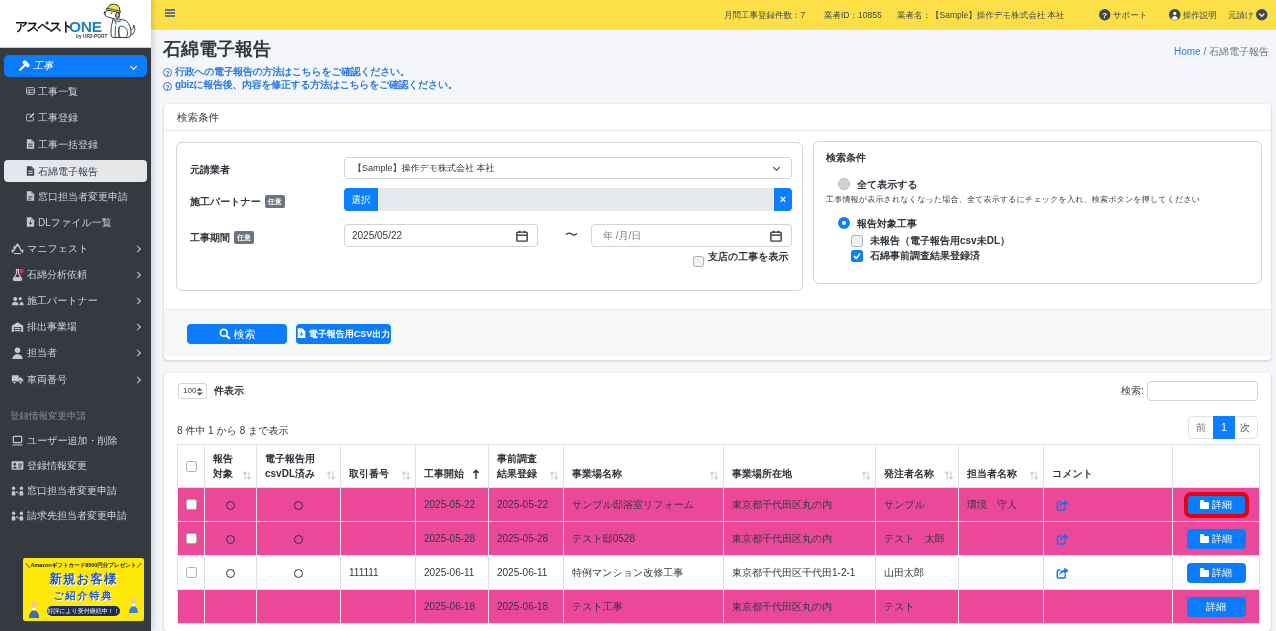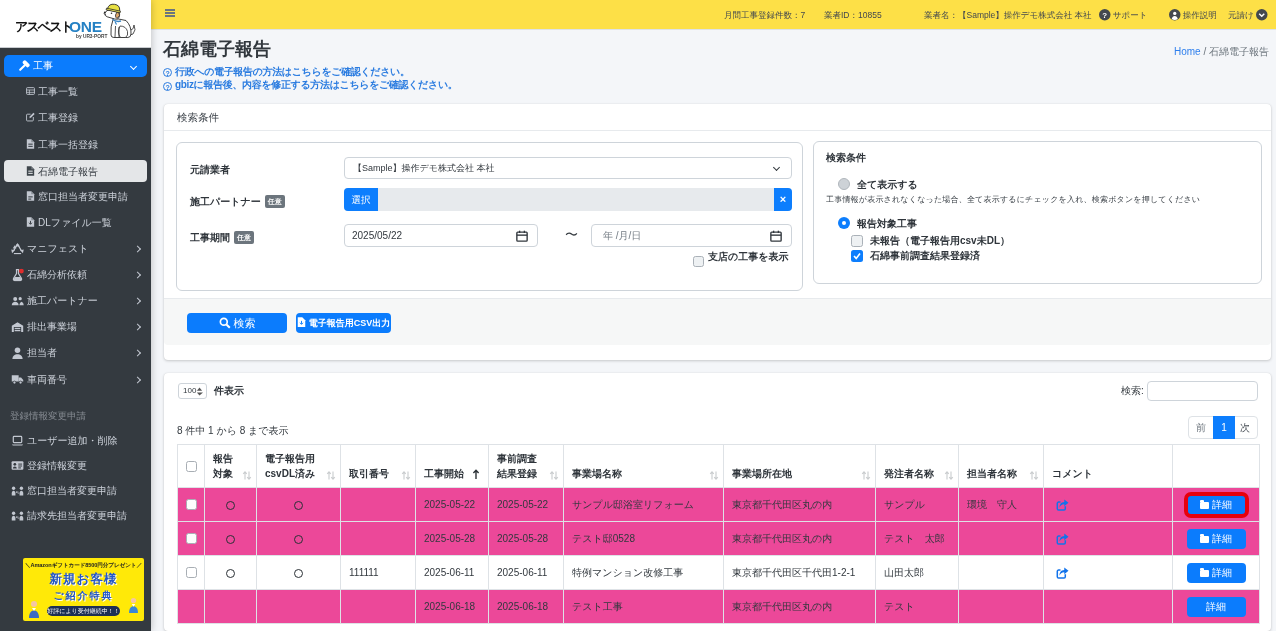--- a/index.html
+++ b/index.html
@@ -10,21 +10,21 @@
 #sidebar{position:fixed;left:0;top:0;width:151px;height:631px;background:#343a40;z-index:10;box-shadow:0 0 8px rgba(0,0,0,.25);}
 #logo{height:48px;background:#fff;position:relative;border-bottom:1px solid #c9ccd0;}
 .nav-item{position:absolute;left:0;width:151px;height:26px;color:#cdd2da;font-size:10px;}
 .nav-item .ic{position:absolute;left:11px;top:50%;transform:translateY(-50%);width:13px;height:13px;text-align:center;}
 .nav-item .ic svg{max-width:13px;max-height:13px;}
 .nav-item .txt{position:absolute;left:27px;top:50%;transform:translateY(-50%);white-space:nowrap;}
 .nav-item .chev{position:absolute;right:11px;top:50%;transform:translateY(-50%);}
 .nav-item.sub .ic{left:26px;width:9px;}
 .nav-item.sub .ic svg{width:9px;height:11px;}
 .nav-item.sub .txt{left:38px;}
-#kouji-btn{position:absolute;left:4px;top:55px;width:143px;height:22px;background:#0b7cfd;border-radius:5px;color:#fff;font-size:10px;}
+#kouji-btn{position:absolute;left:4px;top:55px;width:143px;height:22px;background:#0b7cfd;border-radius:5px;color:#fff;font-size:10px;font-style:italic;}
 #kouji-btn .ic{position:absolute;left:13px;top:5px;width:12px;height:12px;}
 #kouji-btn .txt{position:absolute;left:29px;top:50%;transform:translateY(-50%);}
 #kouji-btn .chev{position:absolute;right:11px;top:50%;transform:translateY(-55%);}
 #active-item{position:absolute;left:4px;top:160px;width:143px;height:22px;background:#e4e6e8;border-radius:4px;}
 .nav-head{position:absolute;left:10px;color:#868b92;font-size:9.5px;white-space:nowrap;}
 .cr{width:5px;height:5px;border-right:1.6px solid #c2c7d0;border-bottom:1.6px solid #c2c7d0;transform:translateY(-50%) rotate(-45deg) !important;}
 .cd{display:inline-block;width:5px;height:5px;border-right:1.8px solid #fff;border-bottom:1.8px solid #fff;transform:rotate(45deg);}
 
 #banner{position:absolute;left:23px;top:558px;width:121px;height:63px;background:#ffe908;border-radius:2px;overflow:hidden;}
 
@@ -37,21 +37,21 @@
 
 #h1{position:absolute;left:163px;top:40px;font-size:18px;font-weight:600;color:#32383e;line-height:1;}
 #crumb{position:absolute;right:7px;top:45px;font-size:10px;color:#6c757d;}
 #crumb a{color:#2e7fed;text-decoration:none;}
 .linkline{position:absolute;left:163px;letter-spacing:-0.35px;font-size:10px;color:#2b7ce0;font-weight:600;}
 .linkline .qi{display:inline-block;width:9px;height:9px;border:1px solid #2b7ce0;border-radius:50%;font-size:7px;line-height:9px;text-align:center;vertical-align:-1.5px;margin-right:3px;font-weight:700;}
 
 .card{position:absolute;left:164px;width:1107px;background:#fff;border-radius:4px;box-shadow:0 0 1px rgba(0,0,0,.12),0 1px 3px rgba(0,0,0,.18);}
 #card1{top:104px;height:256px;}
 #card1-head{height:27px;border-bottom:1px solid #e7eaed;line-height:27px;padding-left:13px;font-size:10.5px;color:#3d434a;}
-#card1-foot{position:absolute;left:0;bottom:15px;width:100%;height:47px;background:#f6f7f7;border-top:1px solid #e7eaed;border-radius:0 0 4px 4px;}
+#card1-foot{position:absolute;left:0;bottom:4px;width:100%;height:47px;background:#f6f7f7;border-top:1px solid #e7eaed;border-radius:0 0 4px 4px;}
 .inner-box{position:absolute;background:#fff;border:1px solid #ced4da;border-radius:6px;}
 #boxL{left:12px;top:38px;width:627px;height:149px;}
 #boxR{left:649px;top:37px;width:449px;height:143px;}
 
 .flabel{position:absolute;font-weight:700;font-size:10px;color:#2f353b;white-space:nowrap;}
 .badge{display:inline-block;background:#6c757d;color:#fff;font-size:7px;font-weight:700;border-radius:2px;padding:1.5px 3px;vertical-align:1.5px;margin-left:4px;}
 .ctrl{position:absolute;border:1px solid #ced4da;border-radius:4px;background:#fff;font-size:9px;color:#32383e;}
 
 #card2{top:373px;height:258px;overflow:hidden;}
 table{border-collapse:collapse;table-layout:fixed;font-size:10px;}
@@ -76,21 +76,21 @@
 <div id="main">
   <div id="topnav">
     <div id="hamb">
         <div></div>
         <div></div>
         <div></div>
       </div>
     <div id="topnav-right">
         <span style="position:absolute;left:724px;top:0;">月間工事登録件数：7</span>
         <span style="position:absolute;left:824px;top:0;">業者ID：10855</span>
-        <span style="position:absolute;left:897px;top:0;margin-left:27px;">業者名：【Sample】操作デモ株式会社 本社</span>
+        <span style="position:absolute;left:897px;top:0;">業者名：【Sample】操作デモ株式会社 本社</span>
         <span style="position:absolute;left:1099px;top:0;"><svg class="nicon" viewBox="0 0 16 16">
             <circle cx="8" cy="8" r="8" fill="#43484e"></circle>
             <text x="8" y="12" text-anchor="middle" font-size="11" font-weight="700" fill="#fff" font-family="'Liberation Sans',sans-serif">?</text>
           </svg> サポート</span>
         <span style="position:absolute;left:1169px;top:0;"><svg class="nicon" viewBox="0 0 16 16">
             <circle cx="8" cy="8" r="8" fill="#43484e"></circle>
             <circle cx="8" cy="6.2" r="2.3" fill="#fff"></circle>
             <path d="M3.8 13.9c.5-2.6 2.2-4 4.2-4s3.7 1.4 4.2 4a8 8 0 0 1-8.4 0z" fill="#fff"></path>
           </svg> 操作説明</span>
         <span style="position:absolute;left:1228px;top:0;">元請け <svg class="nicon" viewBox="0 0 16 16">

